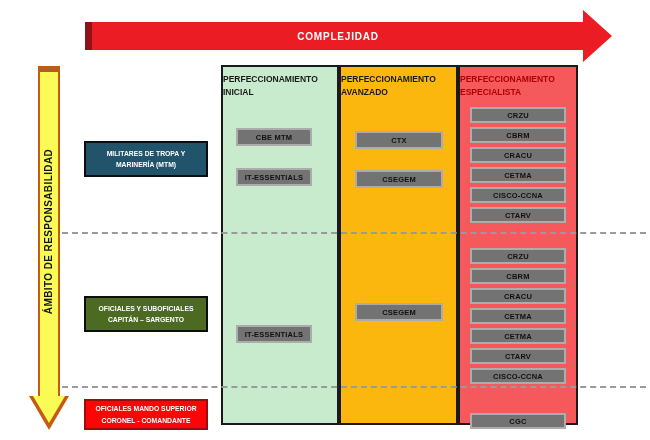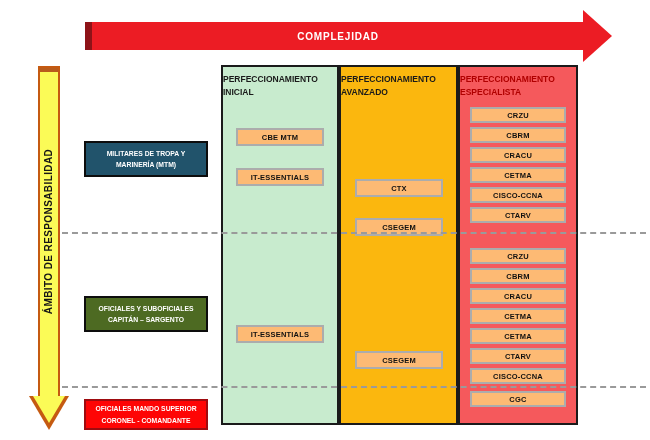--- a/index.html
+++ b/index.html
@@ -34,25 +34,25 @@
   
   .col{position:absolute;top:65px;height:360px;border:2px solid #1a1a1a;box-sizing:border-box;}
   .col-inicial{left:221px;width:118px;background:#c8ebce;}
   .col-avanzado{left:339px;width:119px;background:#fbb70e;}
   .col-especialista{left:458px;width:120px;background:#f5595c;}
   .col-title{position:absolute;top:6px;left:0;width:100%;
              font-weight:bold;font-size:8.5px;line-height:1.55;white-space:pre-line;color:#1a1a1a;}
   .col-title.red{color:#b00000;}
 
   
-  .cbox{position:absolute;background:#fdba74;border:2px solid #acacac;box-sizing:border-box;
+  .cbox{position:absolute;background:#737373;border:2px solid #acacac;box-sizing:border-box;
         display:flex;align-items:center;justify-content:center;
         font-size:7.5px;font-weight:bold;color:#111;letter-spacing:.2px;}
-  .g{left:13px;width:88px;height:18px;text-align:center;}
-  .o{left:14px;width:88px;height:18px;margin-top:48px;}
+  .g{left:13px;width:76px;height:18px;text-align:center;}
+  .o{left:14px;width:88px;height:18px;}
   .r{left:10px;width:96px;height:16px;}
 
   
   .dash{position:absolute;left:62px;width:584px;height:0;border-top:2px dashed #9a9a9a;z-index:6;}
   .dash1{top:232px;}
   .dash2{top:386px;}
 
   
   .row-label{position:absolute;left:84px;width:124px;box-sizing:border-box;color:#fff;
              font-weight:bold;font-size:6.8px;text-align:center;line-height:1.65;
@@ -107,21 +107,21 @@
     <div class="cbox r" style="top:140px">CTARV</div>
 
     <div class="cbox r" style="top:181px">CRZU</div>
     <div class="cbox r" style="top:201px">CBRM</div>
     <div class="cbox r" style="top:221px">CRACU</div>
     <div class="cbox r" style="top:241px">CETMA</div>
     <div class="cbox r" style="top:261px">CETMA</div>
     <div class="cbox r" style="top:281px">CTARV</div>
     <div class="cbox r" style="top:301px">CISCO-CCNA</div>
 
-    <div class="cbox r" style="top:324px">CGC</div>
+    <div class="cbox r" style="top:346px">CGC</div>
   </div>
 
   <div class="dash dash1"></div>
   <div class="dash dash2"></div>
 
   <div class="row-label rl-mtm">MILITARES DE TROPA Y
 MARINERÍA (MTM)</div>
   <div class="row-label rl-ofi">OFICIALES Y SUBOFICIALES
 CAPITÁN – SARGENTO</div>
   <div class="row-label rl-mando">OFICIALES MANDO SUPERIOR

